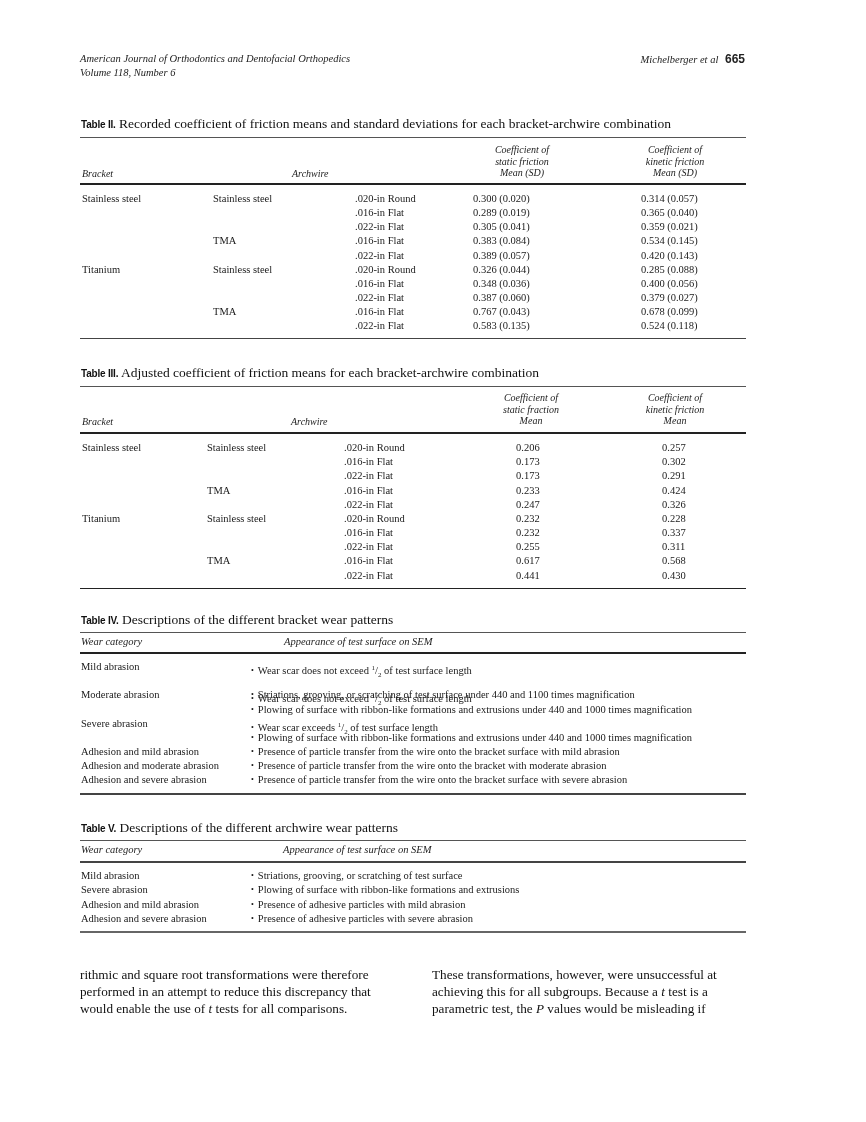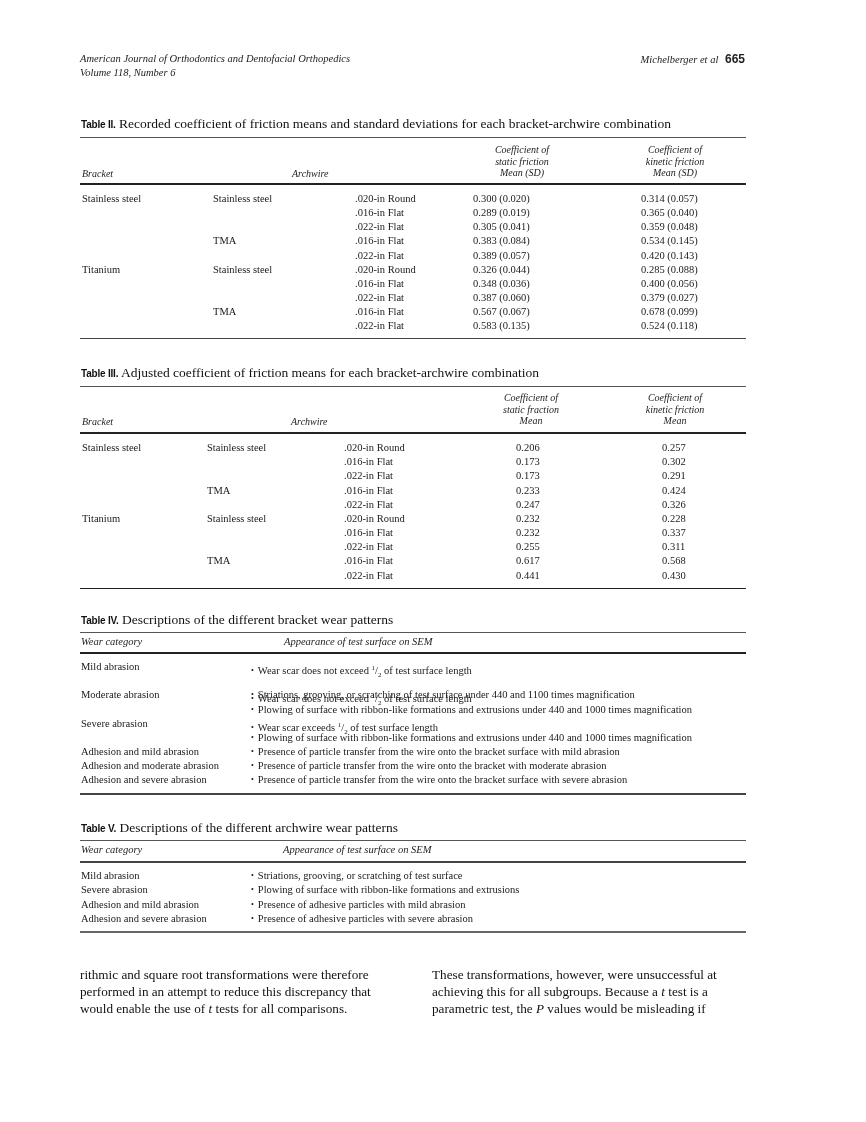--- a/index.html
+++ b/index.html
@@ -61,21 +61,21 @@
     <div class="cell" style="left:641px; top:192px;">0.314 (0.057)</div>
   </div>
   <div>
     <div class="cell" style="left:355px; top:206px;">.016-in Flat</div>
     <div class="cell" style="left:473px; top:206px;">0.289 (0.019)</div>
     <div class="cell" style="left:641px; top:206px;">0.365 (0.040)</div>
   </div>
   <div>
     <div class="cell" style="left:355px; top:220px;">.022-in Flat</div>
     <div class="cell" style="left:473px; top:220px;">0.305 (0.041)</div>
-    <div class="cell" style="left:641px; top:220px;">0.359 (0.048)</div>
+    <div class="cell" style="left:641px; top:220px;">0.359 (0.021)</div>
   </div>
   <div>
     <div class="cell" style="left:213px; top:234px;">TMA</div>
     <div class="cell" style="left:355px; top:234px;">.016-in Flat</div>
     <div class="cell" style="left:473px; top:234px;">0.383 (0.084)</div>
     <div class="cell" style="left:641px; top:234px;">0.534 (0.145)</div>
   </div>
   <div>
     <div class="cell" style="left:355px; top:249px;">.022-in Flat</div>
     <div class="cell" style="left:473px; top:249px;">0.389 (0.057)</div>
@@ -94,21 +94,21 @@
     <div class="cell" style="left:641px; top:277px;">0.400 (0.056)</div>
   </div>
   <div>
     <div class="cell" style="left:355px; top:291px;">.022-in Flat</div>
     <div class="cell" style="left:473px; top:291px;">0.387 (0.060)</div>
     <div class="cell" style="left:641px; top:291px;">0.379 (0.027)</div>
   </div>
   <div>
     <div class="cell" style="left:213px; top:305px;">TMA</div>
     <div class="cell" style="left:355px; top:305px;">.016-in Flat</div>
-    <div class="cell" style="left:473px; top:305px;">0.567 (0.067)</div>
+    <div class="cell" style="left:473px; top:305px;">0.767 (0.043)</div>
     <div class="cell" style="left:641px; top:305px;">0.678 (0.099)</div>
   </div>
   <div>
     <div class="cell" style="left:355px; top:319px;">.022-in Flat</div>
     <div class="cell" style="left:473px; top:319px;text-align:right;">0.583 (0.135)</div>
     <div class="cell" style="left:641px; top:319px;">0.524 (0.118)</div>
   </div>
 </div>
 <div class="rule-thin" style="top:338px; background:#444;"></div>
 

